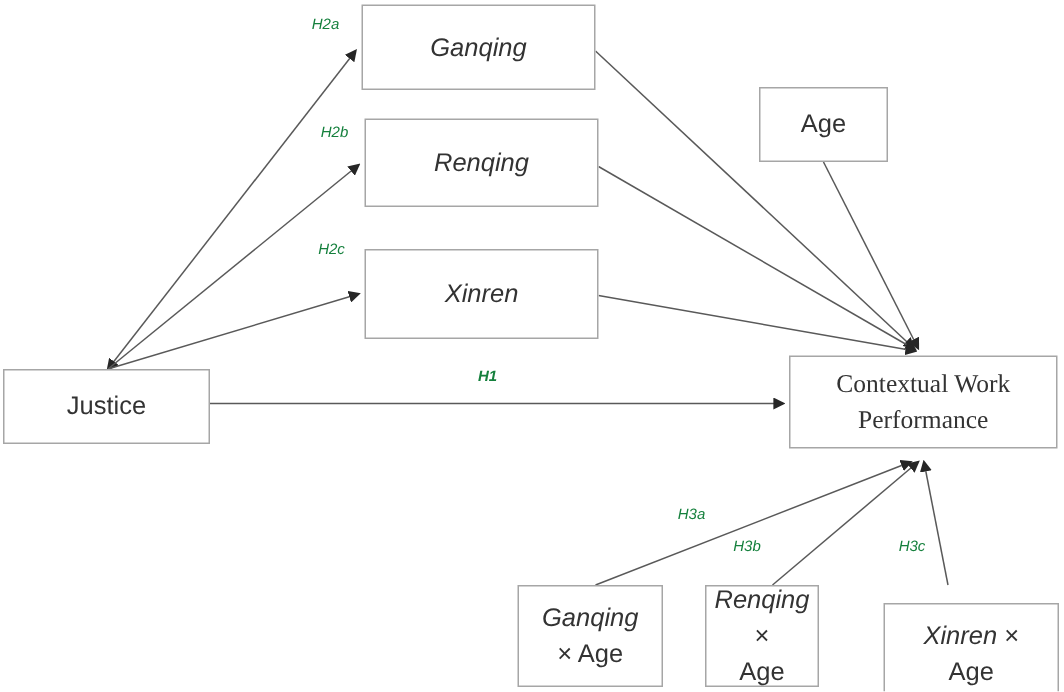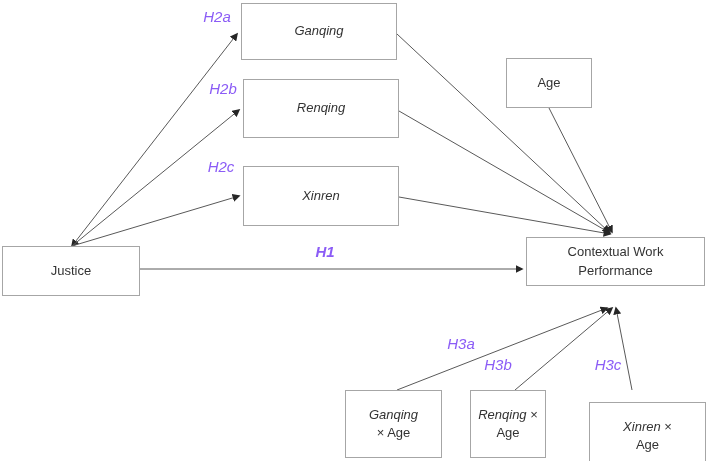--- a/index.html
+++ b/index.html
@@ -20,41 +20,41 @@
   .box {
     position: absolute;
     box-sizing: border-box;
     background: #ffffff;
     border: 1px solid #a6a6a6;
     display: flex;
     flex-direction: column;
     align-items: center;
     justify-content: center;
     text-align: center;
-    font-size: 13px;
+    font-size: 17px;
     line-height: 1.4;
     color: #333333;
   }
   .box .ital { font-style: italic; }
   .hyp {
     position: absolute;
     font-style: italic;
-    font-size: 15px;
+    font-size: 10px;
     line-height: 16px;
-    color: #8b5cf6;
+    color: #15803d;
     transform: translateX(-50%);
     white-space: nowrap;
   }
   
   #box-ganqing      { left: 241px; top: 3px;   width: 156px; height: 57px; }
   #box-renqing      { left: 243px; top: 79px;  width: 156px; height: 59px; }
   #box-xinren       { left: 243px; top: 166px; width: 156px; height: 60px; }
   #box-age          { left: 506px; top: 58px;  width: 86px;  height: 50px; }
   #box-oj           { left: 2px;   top: 246px; width: 138px; height: 50px; }
-  #box-cwp          { left: 526px; top: 237px; width: 179px; height: 49px; }
+  #box-cwp          { left: 526px; top: 237px; width: 179px; height: 62px; font-family: Liberation Serif, serif; }
   #box-ganqing-age  { left: 345px; top: 390px; width: 97px;  height: 68px; }
   #box-renqing-age  { left: 470px; top: 390px; width: 76px;  height: 68px; }
   #box-xinren-age   { left: 589px; top: 402px; width: 117px;  height: 68px; }
   
   #lbl-h2a { left: 217px; top: 9px; }
   #lbl-h2b { left: 223px; top: 81px; }
   #lbl-h2c { left: 221px; top: 159px; }
   #lbl-h1  { left: 325px; top: 244px; font-weight: bold; }
   #lbl-h3a { left: 461px; top: 336px; }
   #lbl-h3b { left: 498px; top: 357px; }

